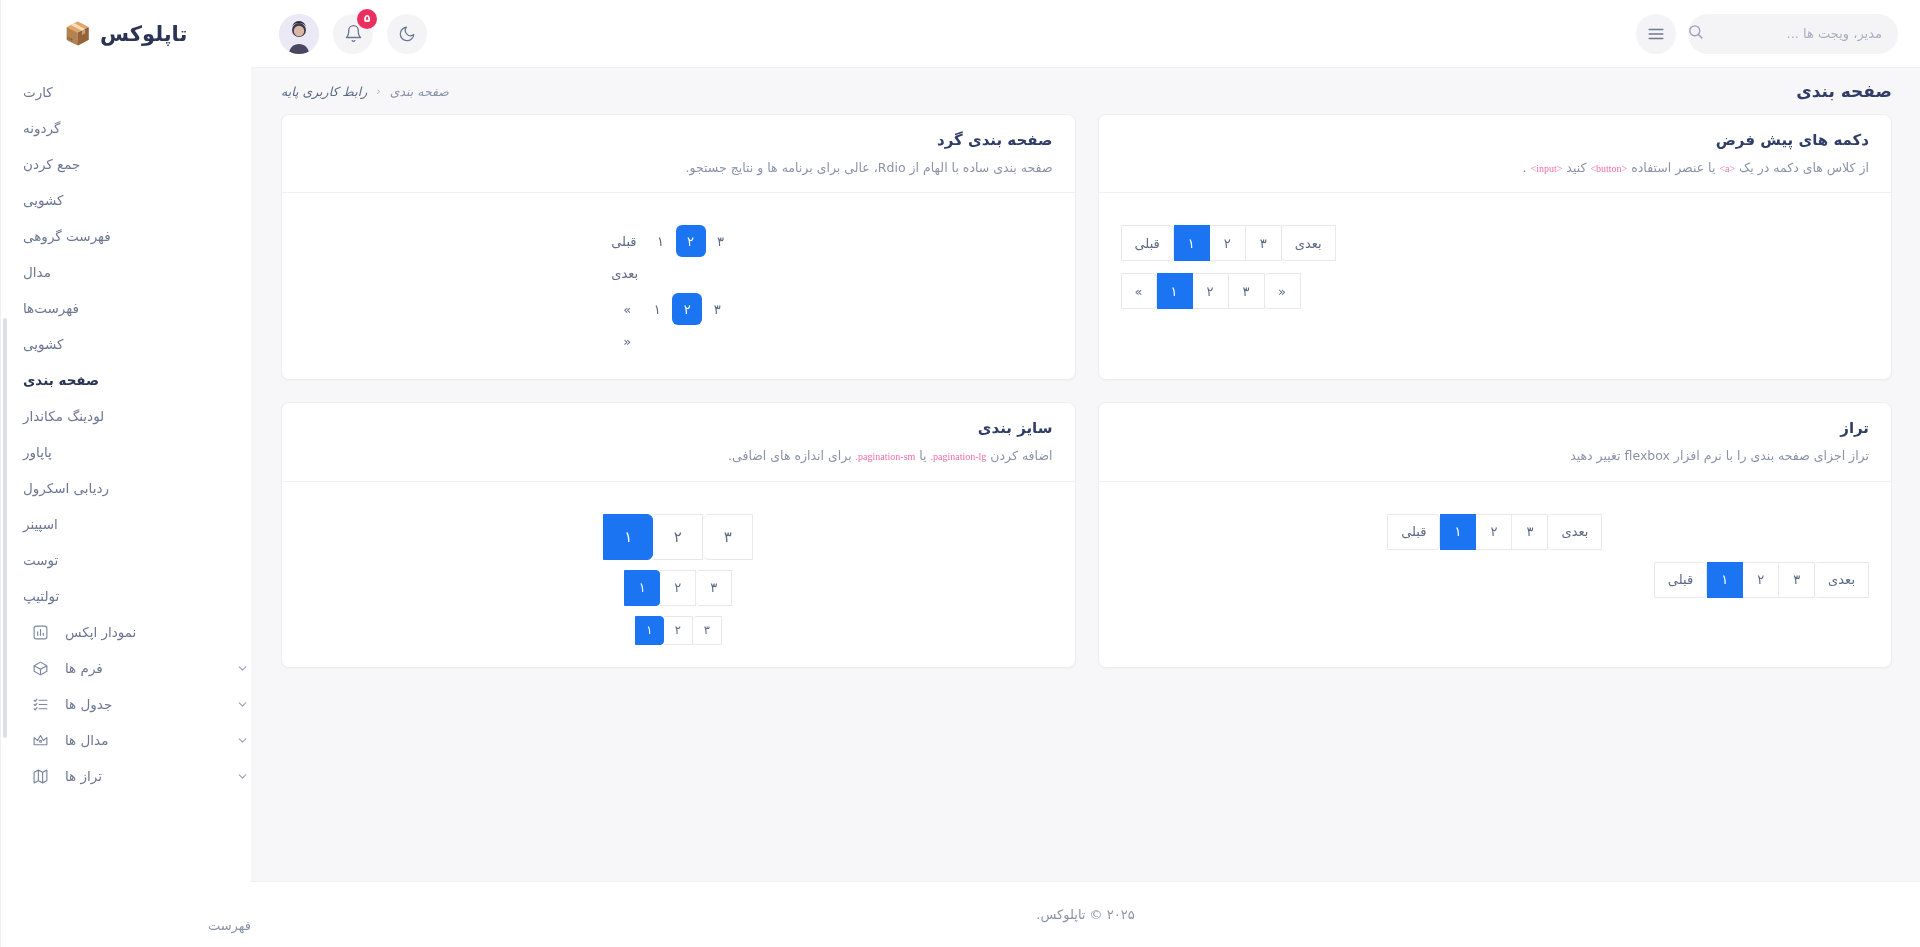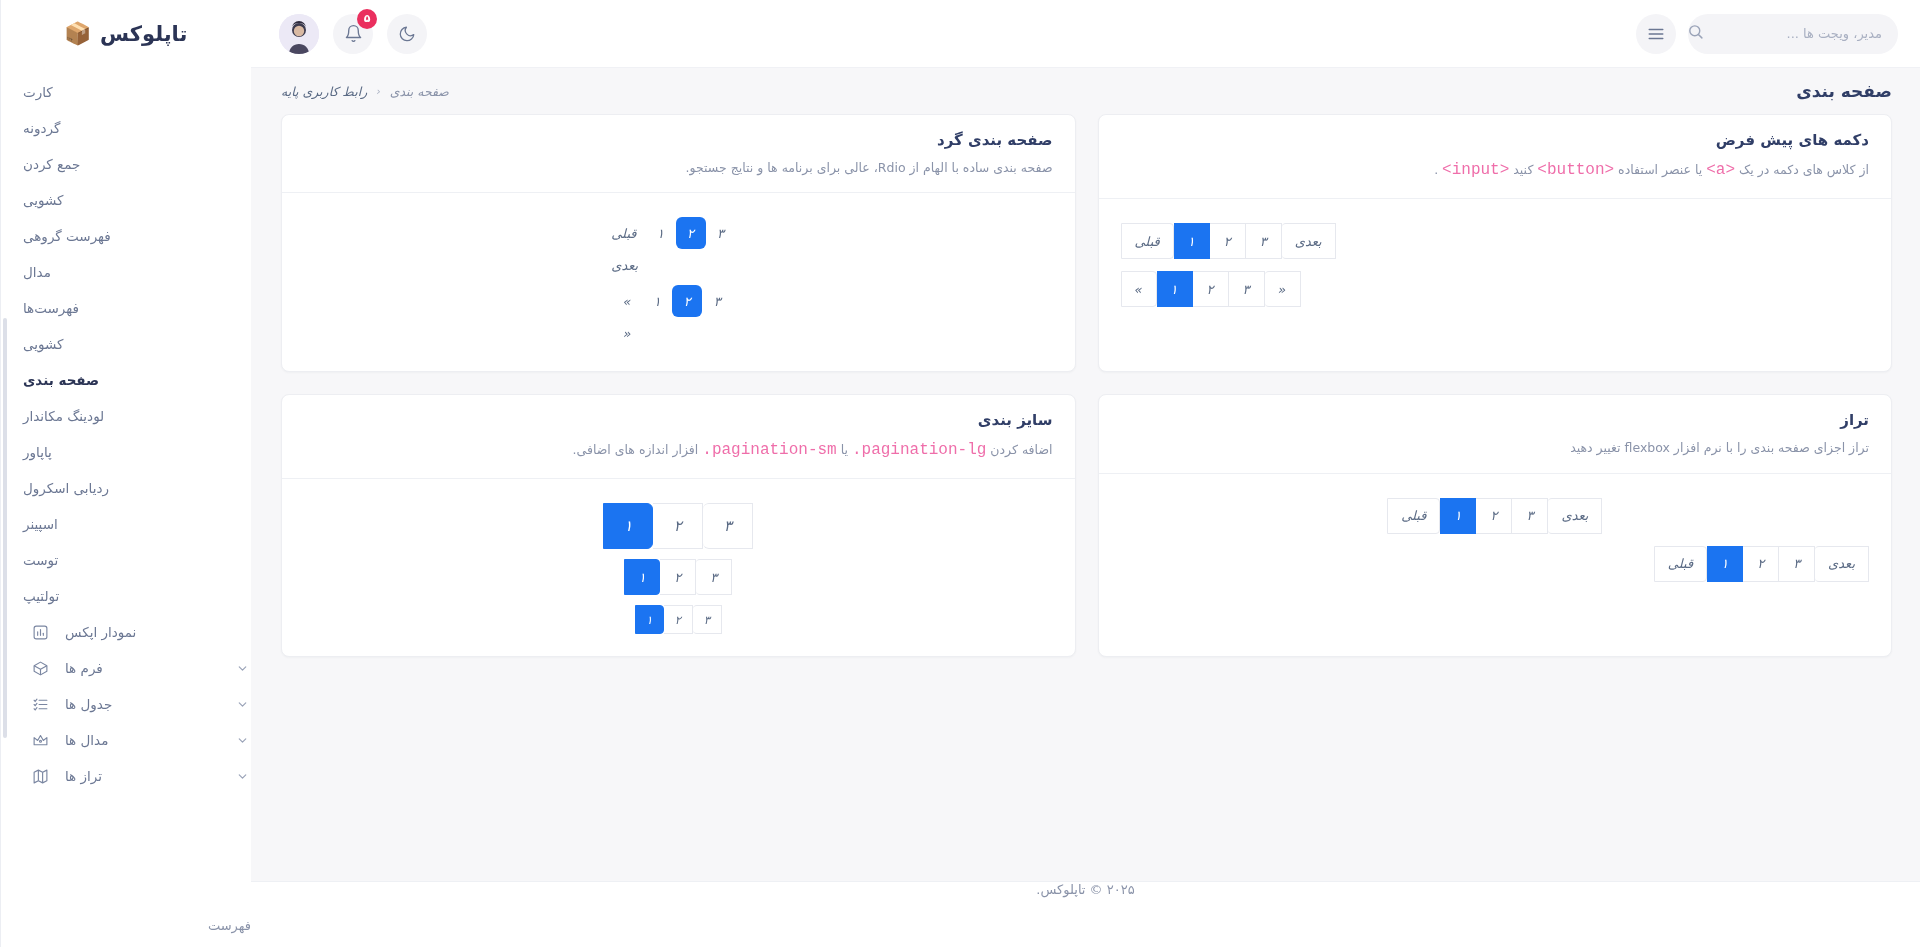--- a/index.html
+++ b/index.html
@@ -111,22 +111,22 @@
   .row { display: flex; gap: 22px; margin-bottom: 22px; }
   .col { flex: 1 1 50%; min-width: 0; }
 
   .card {
     background: #fff; border-radius: 8px; border: 1px solid #edeef2;
     box-shadow: 0 1px 2px rgba(56,65,74,.04);
   }
   .card-head { padding: 16px 22px 14px 22px; }
   .card-title { font-size: 15px; font-weight: 700; color: #303e67; margin-bottom: 8px; text-align: right;}
   .card-sub { font-size: 12.5px; color: #8a93a9; line-height: 1.7; text-align: right; }
-  .card-sub code { color: #ef6eaa; font-family: Liberation Mono, monospace; font-size: 16px; direction: ltr; unicode-bidi: embed; text-align: center;}
-  .card-body { border-top: 1px solid #eef0f4; padding: 24px 22px 22px 22px; font-style: italic; }
+  .card-sub code { color: #ef6eaa; font-family: Liberation Serif, serif; font-size: 10px; direction: ltr; unicode-bidi: embed; text-align: center;}
+  .card-body { border-top: 1px solid #eef0f4; padding: 32px 22px 22px 22px; }
 
   
   .pg { display: flex; flex-direction: row-reverse; }
   .pg-wrap { display: flex; flex-direction: row-reverse; margin-bottom: 12px; }
   .pg-item {
     min-width: 36px; height: 36px; padding: 0 13px;
     display: flex; align-items: center; justify-content: center;
     font-size: 13px; color: #5b6b85; background: #fff;
     border: 1px solid #e6e8ee; border-left: 0; cursor: pointer; user-select: none;
   }
@@ -148,21 +148,21 @@
   .pg-lg .pg-item { height: 46px; min-width: 50px; padding: 0 19px; font-size: 15px; }
   .pg-lg .pg-item:first-child { border-radius: 0 6px 6px 0; }
   .pg-lg .pg-item:last-child { border-radius: 6px 0 0 6px; }
   .pg-sm .pg-item { height: 29px; min-width: 29px; padding: 0 9px; font-size: 11.5px; }
 
   .align-center { justify-content: center; }
   .align-end { justify-content: flex-end; }
 
   .footer {
     height: 66px; background: #fff; border-top: 1px solid #eef0f4;
-    display: flex; align-items: flex-start; justify-content: center;
+    display: flex; align-items: center; justify-content: center;
     font-size: 13px; color: #8a93a9; flex: 0 0 66px;
   }
 </style>
 </head>
 <body>
 
 <div class="app">
 
   <aside class="sidebar">
     <div class="brand">
@@ -425,21 +425,21 @@
                 <span class="pg-item">۲</span>
                 <span class="pg-item">۳</span>
                 <span class="pg-item">بعدی</span>
               </div>
           </div>
         </section>
 
         <section class="col card">
           <div class="card-head">
             <div class="card-title">سایز بندی</div>
-            <div class="card-sub" id="sub-sizing"><span>اضافه کردن </span><code>.pagination-lg</code><span> یا </span><code>.pagination-sm</code><span> افزار اندازه های اضافی.</span></div>
+            <div class="card-sub" id="sub-sizing"><span>اضافه کردن </span><code>.pagination-lg</code><span> یا </span><code>.pagination-sm</code><span> برای اندازه های اضافی.</span></div>
           </div>
           <div class="card-body">
             <div class="pg pg-lg align-center" style="margin-bottom:10px" id="pg-sz-lg">
                 <span class="pg-item active">۱</span>
                 <span class="pg-item">۲</span>
                 <span class="pg-item">۳</span>
               </div>
             <div class="pg align-center" style="margin-bottom:10px" id="pg-sz-md">
                 <span class="pg-item active">۱</span>
                 <span class="pg-item">۲</span>

